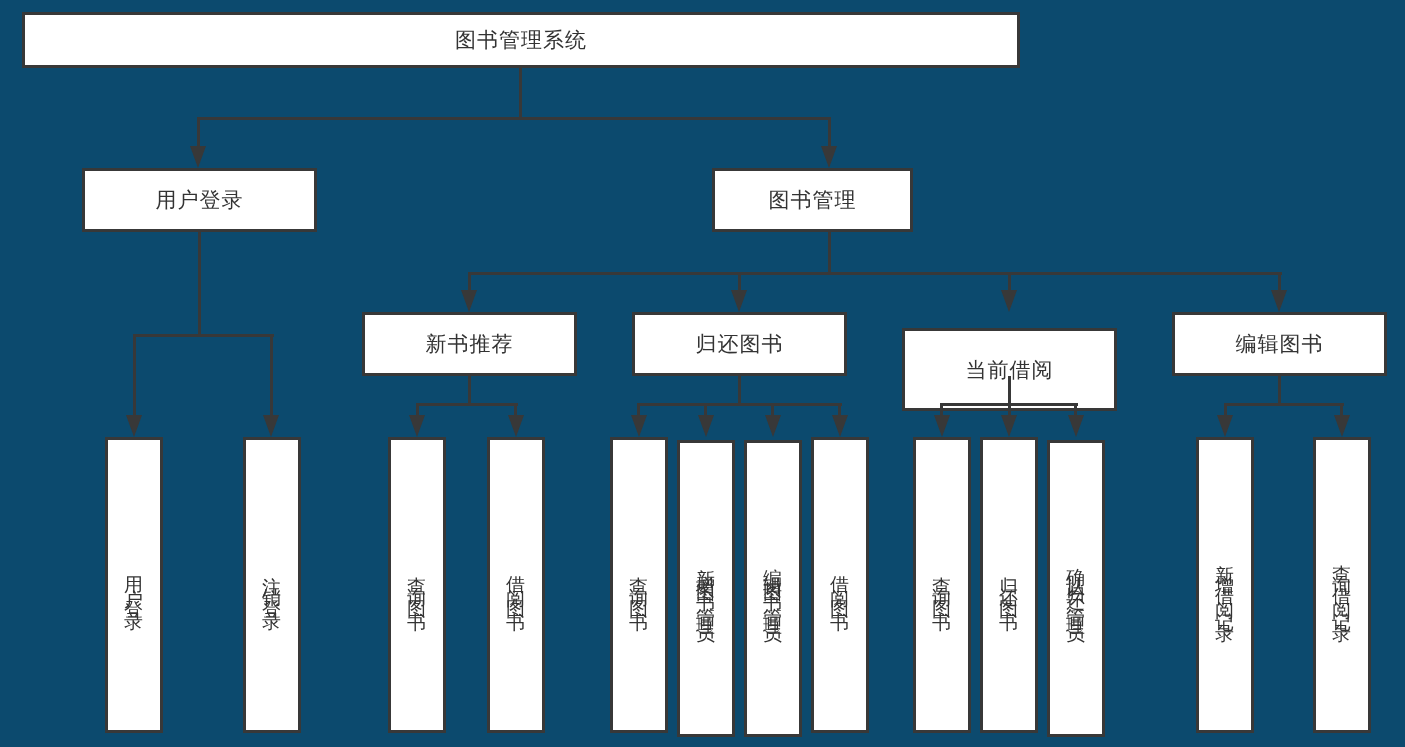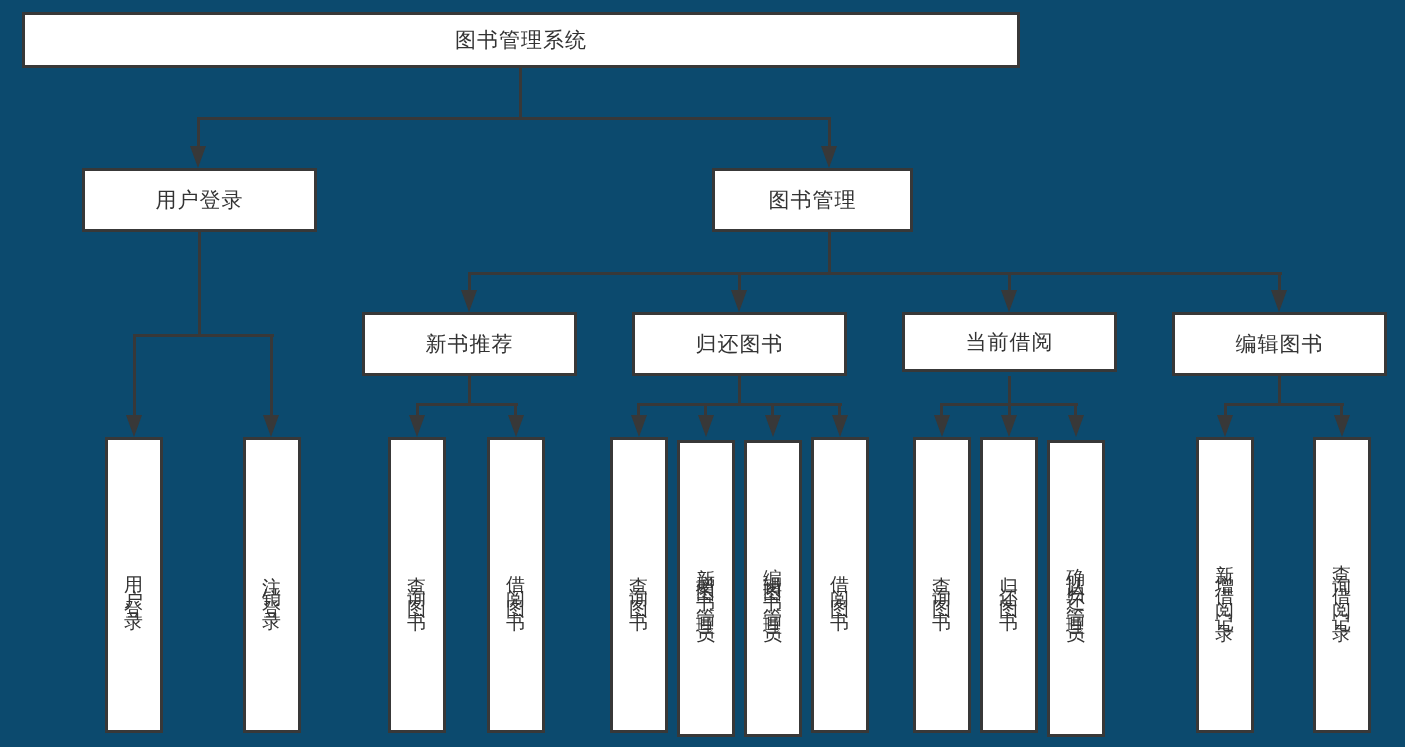--- a/index.html
+++ b/index.html
@@ -94,21 +94,21 @@
   <div class="arrow" style="left:1001px;top:290px"></div>
   <div class="vline" style="left:1278px;top:272px;height:20px"></div>
   <div class="arrow" style="left:1271px;top:290px"></div>
 
   <div class="box hbox" style="left:362px;top:312px;width:215px;height:64px">
     <span class="label">新书推荐</span>
   </div>
   <div class="box hbox" style="left:632px;top:312px;width:215px;height:64px">
     <span class="label">归还图书</span>
   </div>
-  <div class="box hbox" style="left:902px;top:312px;width:215px;height:60px">
+  <div class="box hbox" style="left:902px;top:328px;width:215px;height:83px">
     <span class="label">当前借阅</span>
   </div>
   <div class="box hbox" style="left:1172px;top:312px;width:215px;height:64px">
     <span class="label">编辑图书</span>
   </div>
 
   <div class="vline" style="left:468px;top:376px;height:29px"></div>
   <div class="hline" style="left:416px;top:403px;width:102px"></div>
   <div class="vline" style="left:416px;top:403px;height:14px"></div>
   <div class="arrow" style="left:409px;top:415px"></div>

